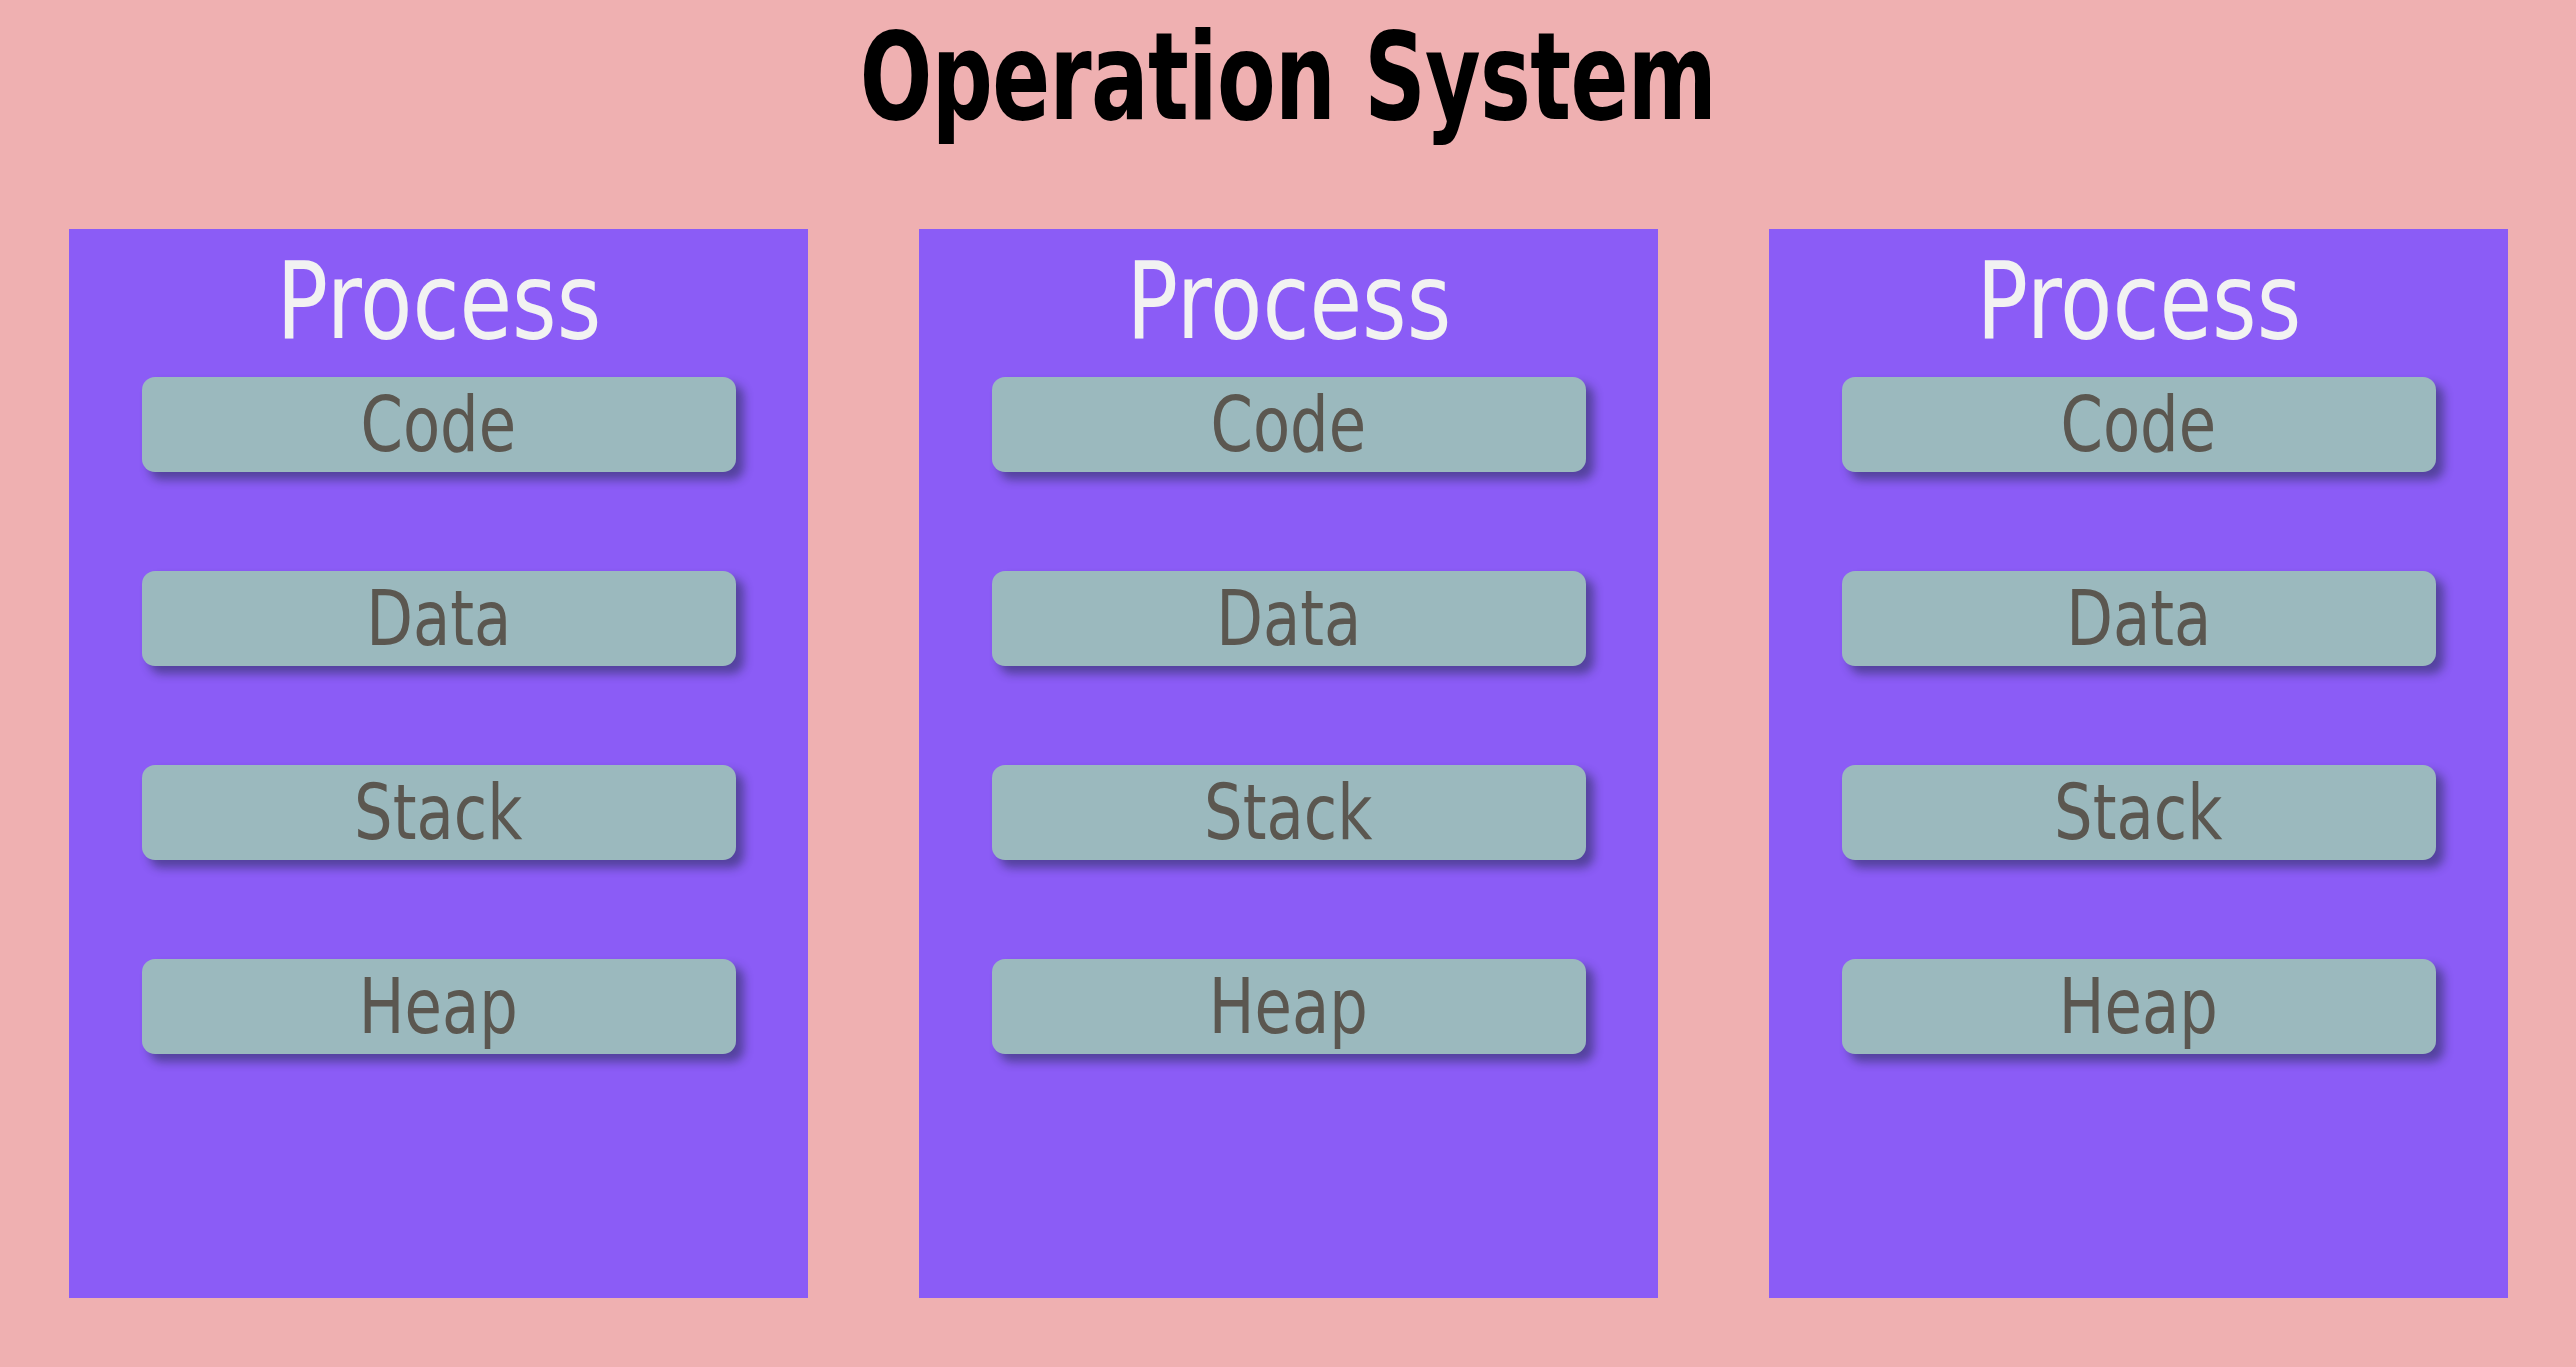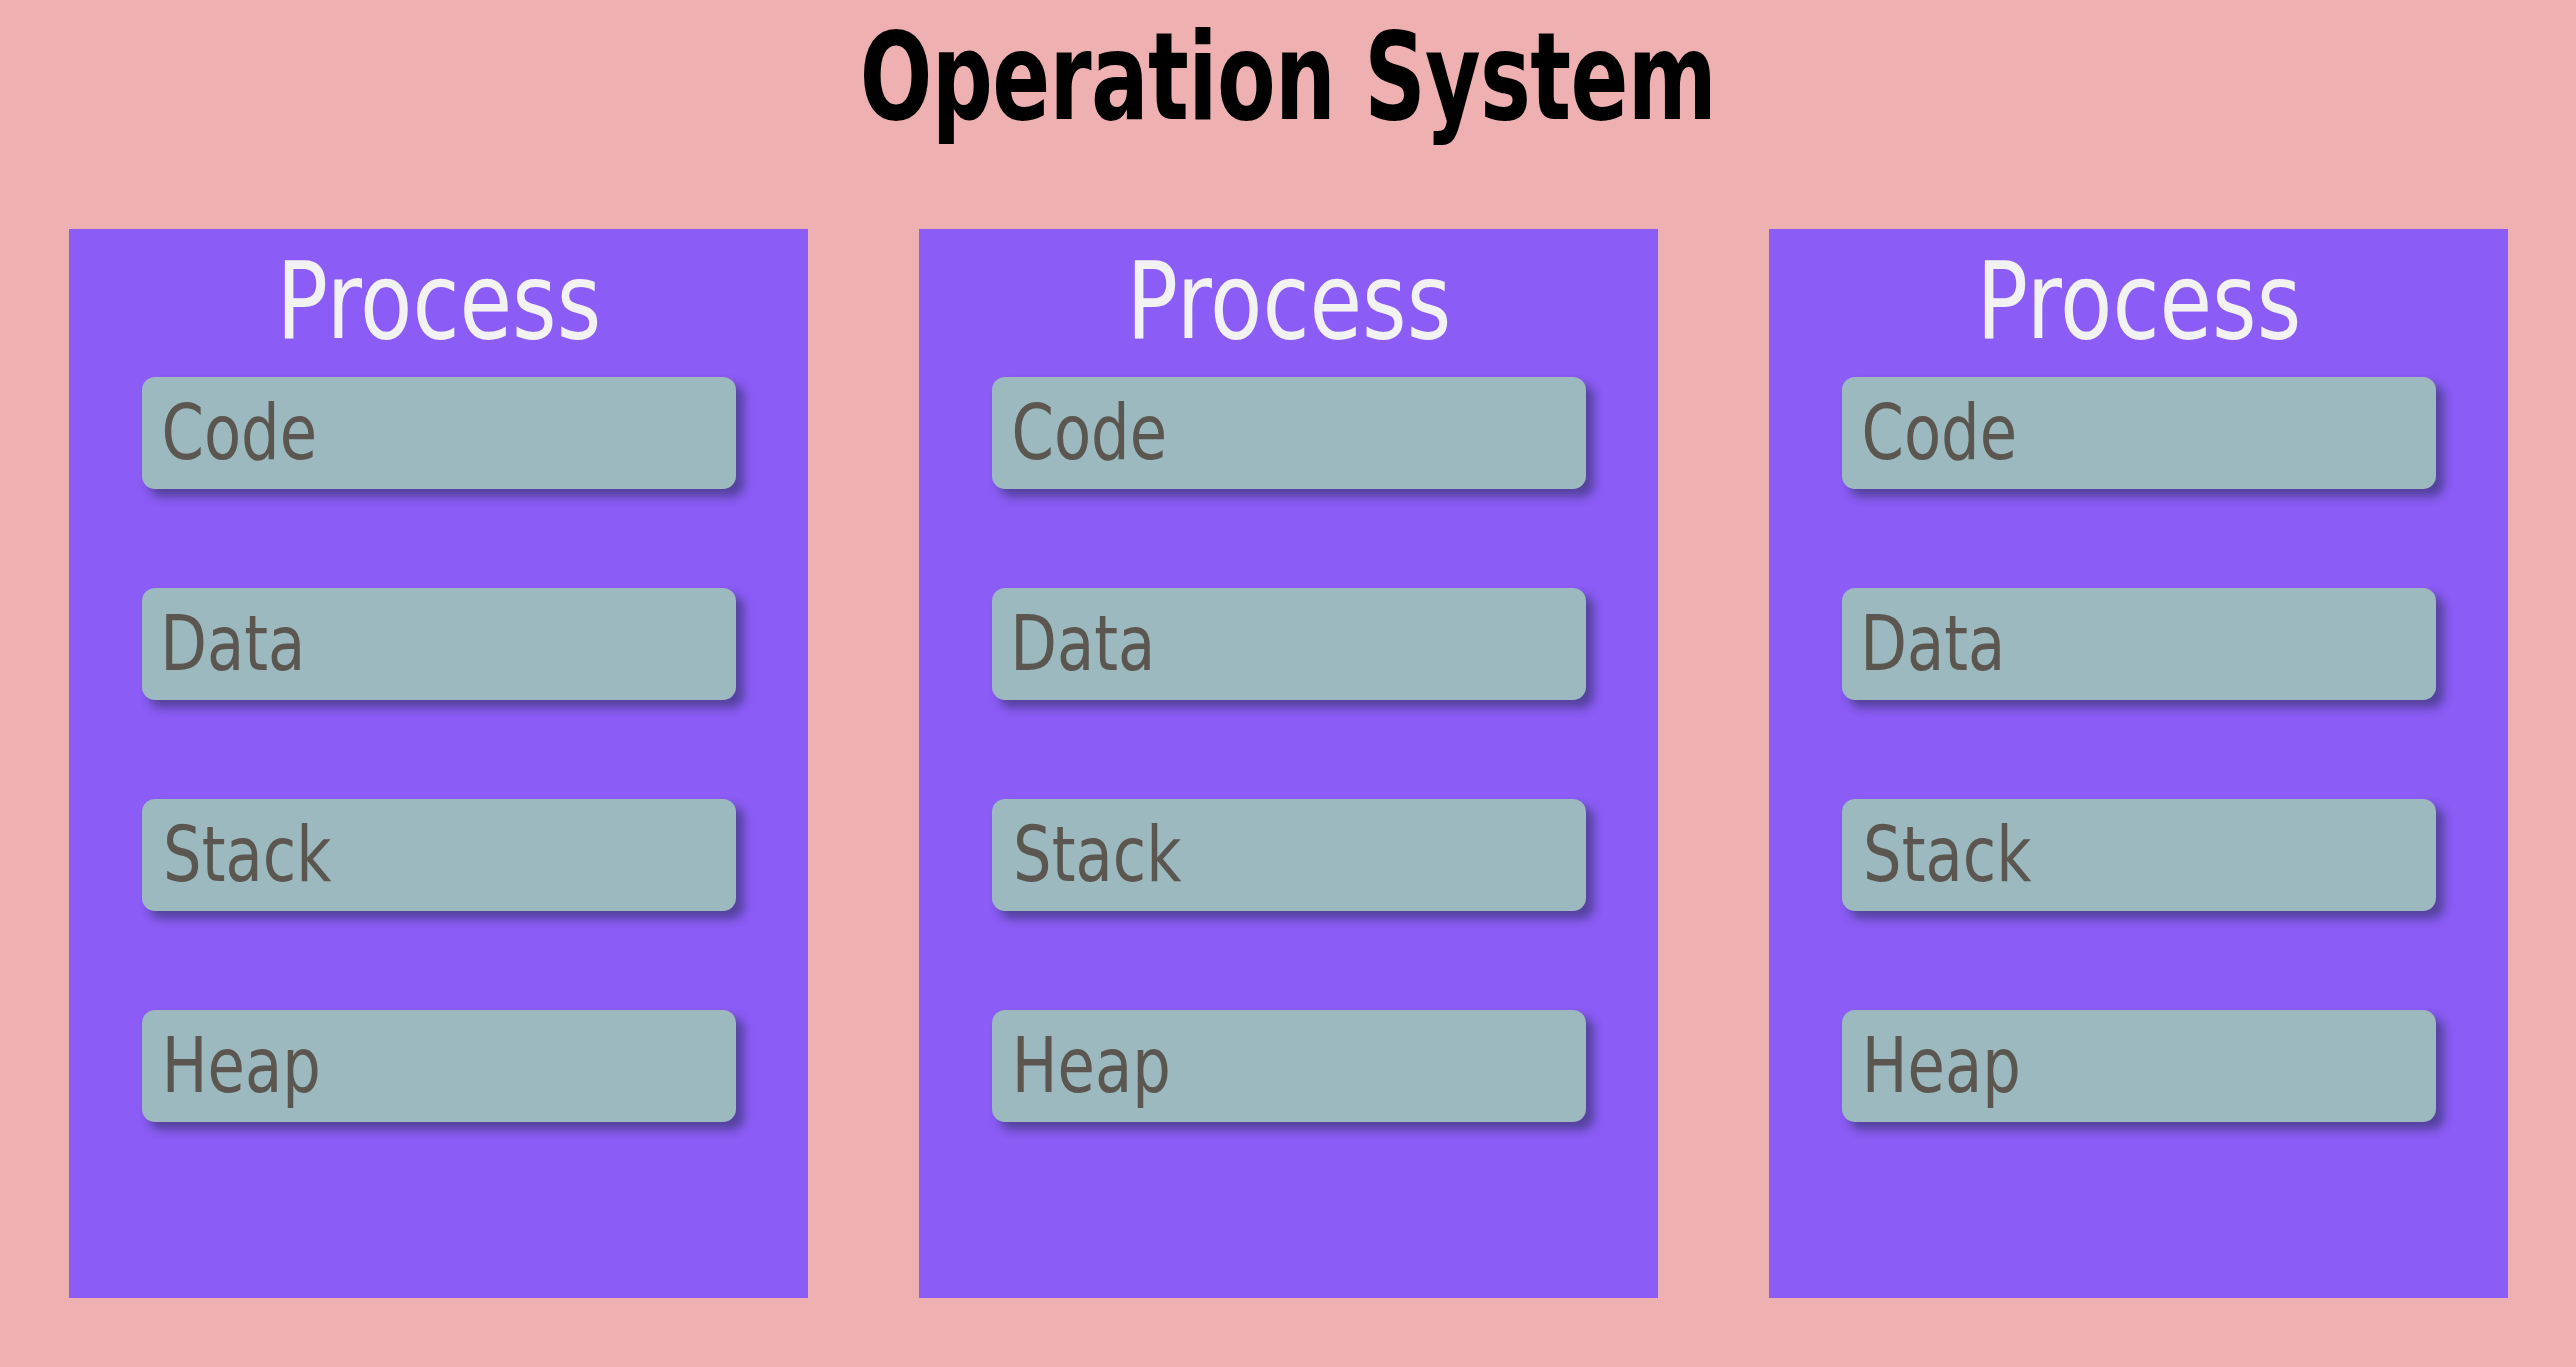--- a/index.html
+++ b/index.html
@@ -78,26 +78,27 @@
   .segment-list {
     margin-top: 22.4px;
     width: 100%;
     display: flex;
     flex-direction: column;
     align-items: center;
   }
 
   .segment-box {
     width: 594px;
-    height: 112px;
+    height: 95px;
     background: #9bb9be;
     border-radius: 13px;
     margin-bottom: 99px;
     display: flex;
     align-items: center;
+    justify-content: center;
     box-shadow: 7.8px 7.8px 9.5px rgba(18, 35, 50, 0.45);
     position: relative;
   }
   .segment-box:last-child {
     margin-bottom: 8px;
   }
 
   .segment-label {
     font-family: "DejaVu Sans", sans-serif;
     font-size: 76px;

